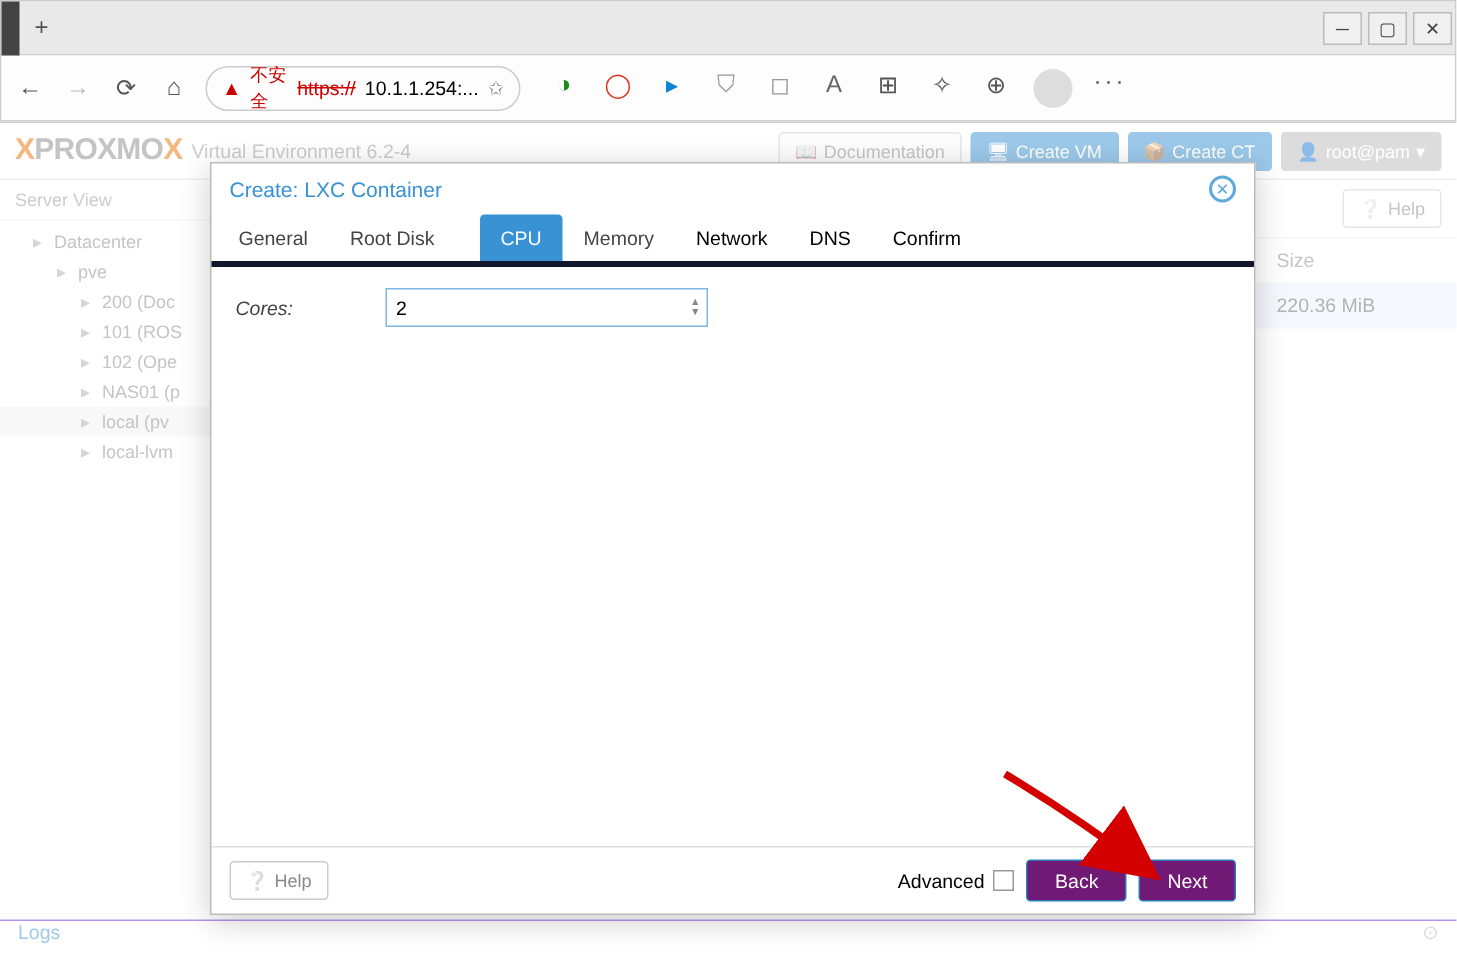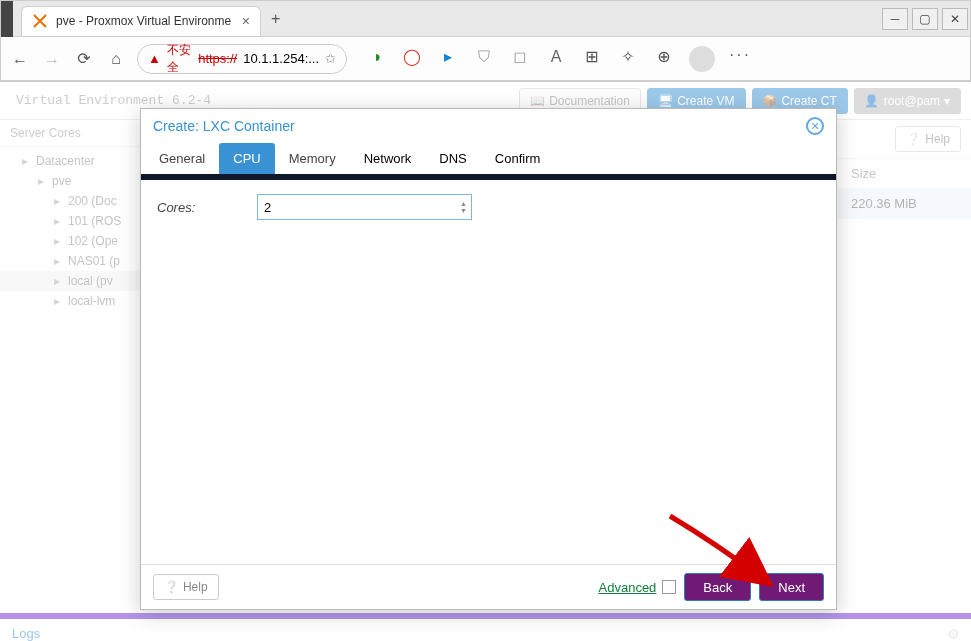--- a/index.html
+++ b/index.html
@@ -28,21 +28,21 @@
 .tool-icons { display: flex; gap: 14px; margin-left: 8px; }
 .usr { width: 26px; height: 26px; border-radius: 50%; background: #ddd; }
 .dots { font-size: 16px; color: #555; letter-spacing: 2px; }
 
 
 .pve-page { position: relative; height: 559px; }
 .pve-header { display: flex; align-items: center; height: 38px; padding: 0 10px; border-bottom: 1px solid #ddd; font-size: 13px; }
 .pve-logo { font-weight: 800; font-size: 20px; letter-spacing: -0.5px; }
 .pve-logo .x { color: #e57000; }
 .pve-logo .rest { color: #888; }
-.pve-ver { color: #999; margin-left: 6px; font-size: 13px; font-family: Liberation Mono, monospace; }
+.pve-ver { color: #999; margin-left: 6px; font-size: 13px; }
 .pve-search { margin-left: 10px; width: 170px; height: 24px; border: 1px solid #ddd; border-radius: 3px; padding: 0 6px; font-size: 12px; color: #aaa; display: flex; align-items: center; }
 .pve-btn { margin-left: 6px; height: 26px; padding: 0 10px; border: 1px solid #ccc; border-radius: 3px; font-size: 12px; display: flex; align-items: center; gap: 4px; background: #fafafa; color: #888; }
 .pve-btn.blue { background: #3892d4; border-color: #3892d4; color: #fff; }
 .pve-hdr-right { margin-left: auto; display: flex; }
 
 .pve-body { display: flex; height: 490px; }
 .sidebar { width: 180px; border-right: 1px solid #ddd; font-size: 12px; color: #888; }
 .sidebar-hdr { padding: 6px 10px; border-bottom: 1px solid #eee; color: #999; }
 .tree { padding: 4px 0; }
 .tree-item { padding: 3px 8px 3px 18px; white-space: nowrap; overflow: hidden; display: flex; align-items: center; gap: 4px; }
@@ -53,59 +53,52 @@
 
 .main { flex: 1; position: relative; }
 .main-top { display: flex; justify-content: flex-end; padding: 6px 10px; border-bottom: 1px solid #eee; }
 .help-btn { height: 26px; padding: 0 10px; border: 1px solid #ccc; border-radius: 3px; font-size: 12px; display: flex; align-items: center; gap: 4px; color: #888; }
 .content-row { display: flex; height: 30px; align-items: center; padding: 0 20px; font-size: 13px; color: #666; border-bottom: 1px solid #f2f2f2; }
 .content-row.hdr { color: #888; font-weight: normal; }
 .col-name { width: 340px; }
 .col-size { width: 100px; }
 .crow { background: #eaf3fb; }
 
-.logs-bar { position: absolute; bottom: 0; left: 0; right: 0; height: 28px; border-top: 6px solid #6d28d9; display: flex; align-items: flex-end; padding: 0 12px; font-size: 13px; color: #3892d4; }
+.logs-bar { position: absolute; bottom: 0; left: 0; right: 0; height: 28px; border-top: 1px solid #6d28d9; display: flex; align-items: flex-start; padding: 0 12px; font-size: 13px; color: #3892d4; }
 .logs-bar .coll { margin-left: auto; color: #bbb; }
 
 
 .overlay { position: absolute; top: 82px; left: 0; right: 0; bottom: 0; background: rgba(255,255,255,0.5); }
 .modal { position: absolute; left: 140px; top: 108px; width: 697px; height: 502px; background: #fff; border: 1px solid #bbb; box-shadow: 0 4px 20px rgba(0,0,0,0.2); display: flex; flex-direction: column; }
 .modal-hdr { display: flex; align-items: center; padding: 8px 12px; font-size: 14px; color: #3892d4; }
 .modal-close { margin-left: auto; width: 18px; height: 18px; border: 2px solid #5fa9dd; border-radius: 50%; display: flex; align-items: center; justify-content: center; color: #5fa9dd; font-size: 11px; }
-.tabs { display: flex; border-bottom: 6px solid #0f172a; padding: 0 4px; }
+.tabs { display: flex; border-bottom: 4px solid #0f172a; padding: 0 4px; }
 .tabi { padding: 8px 14px; font-size: 13px; color: #444; }
-.tabi.act { background: #3892d4; color: #fff; border-radius: 3px 3px 0 0; }
+.tabi.act { background: #3892d4; color: #fff; border-radius: 3px 3px 0 0; margin-left: 16px; }
 .tabi.dis { color: #000000; }
 .modal-body { flex: 1; padding: 14px 16px; }
 .form-row { display: flex; align-items: center; font-size: 13px; }
 .form-lbl { width: 100px; color: #444; font-style: italic; }
 .spinner { width: 215px; height: 26px; border: 1px solid #7fb7e4; display: flex; align-items: center; padding: 0 6px; font-size: 13px; position: relative; }
 .spinner input { border: none; outline: none; width: 100%; font-size: 13px; }
 .spin-arrows { position: absolute; right: 4px; display: flex; flex-direction: column; font-size: 7px; line-height: 7px; color: #888; }
 .modal-ftr { display: flex; align-items: center; padding: 8px 12px; border-top: 1px solid #ddd; font-size: 13px; }
-.adv { margin-left: auto; display: flex; align-items: flex-start; gap: 6px; color: #15803d; text-decoration: underline; }
+.adv { margin-left: auto; display: flex; align-items: flex-start; gap: 6px; color: #000000; }
 .adv-check { width: 14px; height: 14px; border: 1px solid #999; }
 .mbtn { height: 28px; padding: 0 18px; margin-left: 8px; border-radius: 3px; font-size: 13px; display: flex; align-items: center; border: 1px solid #2d7cb8; background: #701a75; color: #fff; }
 
 
 .arrow { position: absolute; left: 660px; top: 506px; width: 130px; height: 100px; pointer-events: none; }
 </style>
 </head>
 <body>
 
 <div class="browser-chrome">
   <div class="titlebar">
     <div class="titlebar-left"></div>
-    <div class="tab">
-      <svg class="favicon" viewBox="0 0 16 16">
-          <path d="M2 2 L8 8 L2 14 M14 2 L8 8 L14 14" stroke="#e57000" stroke-width="2" fill="none"></path>
-        </svg>
-      <span class="tab-title">pve - Proxmox Virtual Environme</span>
-      <span class="tab-close">×</span>
-    </div>
     <span class="new-tab">+</span>
     <div class="win-ctrls">
       <div class="win-btn">─</div>
       <div class="win-btn">▢</div>
       <div class="win-btn">✕</div>
     </div>
   </div>
   <div class="navbar">
     <div class="nav-icn">←</div>
     <div class="nav-icn dis">→</div>
@@ -129,32 +122,33 @@
       <span class="nav-icn">✧</span>
       <span class="nav-icn">⊕</span>
       <div class="usr"></div>
       <span class="dots">···</span>
     </div>
   </div>
 </div>
 
 <div class="pve-page">
   <div class="pve-header">
+    <span class="pve-logo"><span class="x">X</span><span class="rest">PROXMO</span><span class="x">X</span></span>
     <span class="pve-ver">Virtual Environment 6.2-4</span>
     <div class="pve-hdr-right">
       <div class="pve-btn">📖 <span>Documentation</span></div>
       <div class="pve-btn blue">🖥 <span>Create VM</span></div>
       <div class="pve-btn blue">📦 <span>Create CT</span></div>
       <div class="pve-btn" style="background:#b8b8b8;color:#fff;border-color:#b8b8b8">👤 <span>root@pam</span> ▾</div>
     </div>
   </div>
 
   <div class="pve-body">
     <div class="sidebar">
-      <div class="sidebar-hdr">Server Cores</div>
+      <div class="sidebar-hdr">Server View</div>
       <div class="tree" id="tree">
           <div class="tree-item l1">
             <span class="tree-icn">▸</span>
             <span>Datacenter</span>
           </div>
           <div class="tree-item l2">
             <span class="tree-icn">▸</span>
             <span>pve</span>
           </div>
           <div class="tree-item l3">
@@ -208,20 +202,21 @@
 
 <div class="overlay"></div>
 
 <div class="modal">
   <div class="modal-hdr">
     <span>Create: LXC Container</span>
     <div class="modal-close">✕</div>
   </div>
   <div class="tabs" id="mtabs">
       <div class="tabi ">General</div>
+      <div class="tabi ">Root Disk</div>
       <div class="tabi act">CPU</div>
       <div class="tabi ">Memory</div>
       <div class="tabi dis">Network</div>
       <div class="tabi dis">DNS</div>
       <div class="tabi dis">Confirm</div>
     </div>
   <div class="modal-body">
     <div class="form-row">
       <div class="form-lbl">Cores:</div>
       <div class="spinner">

